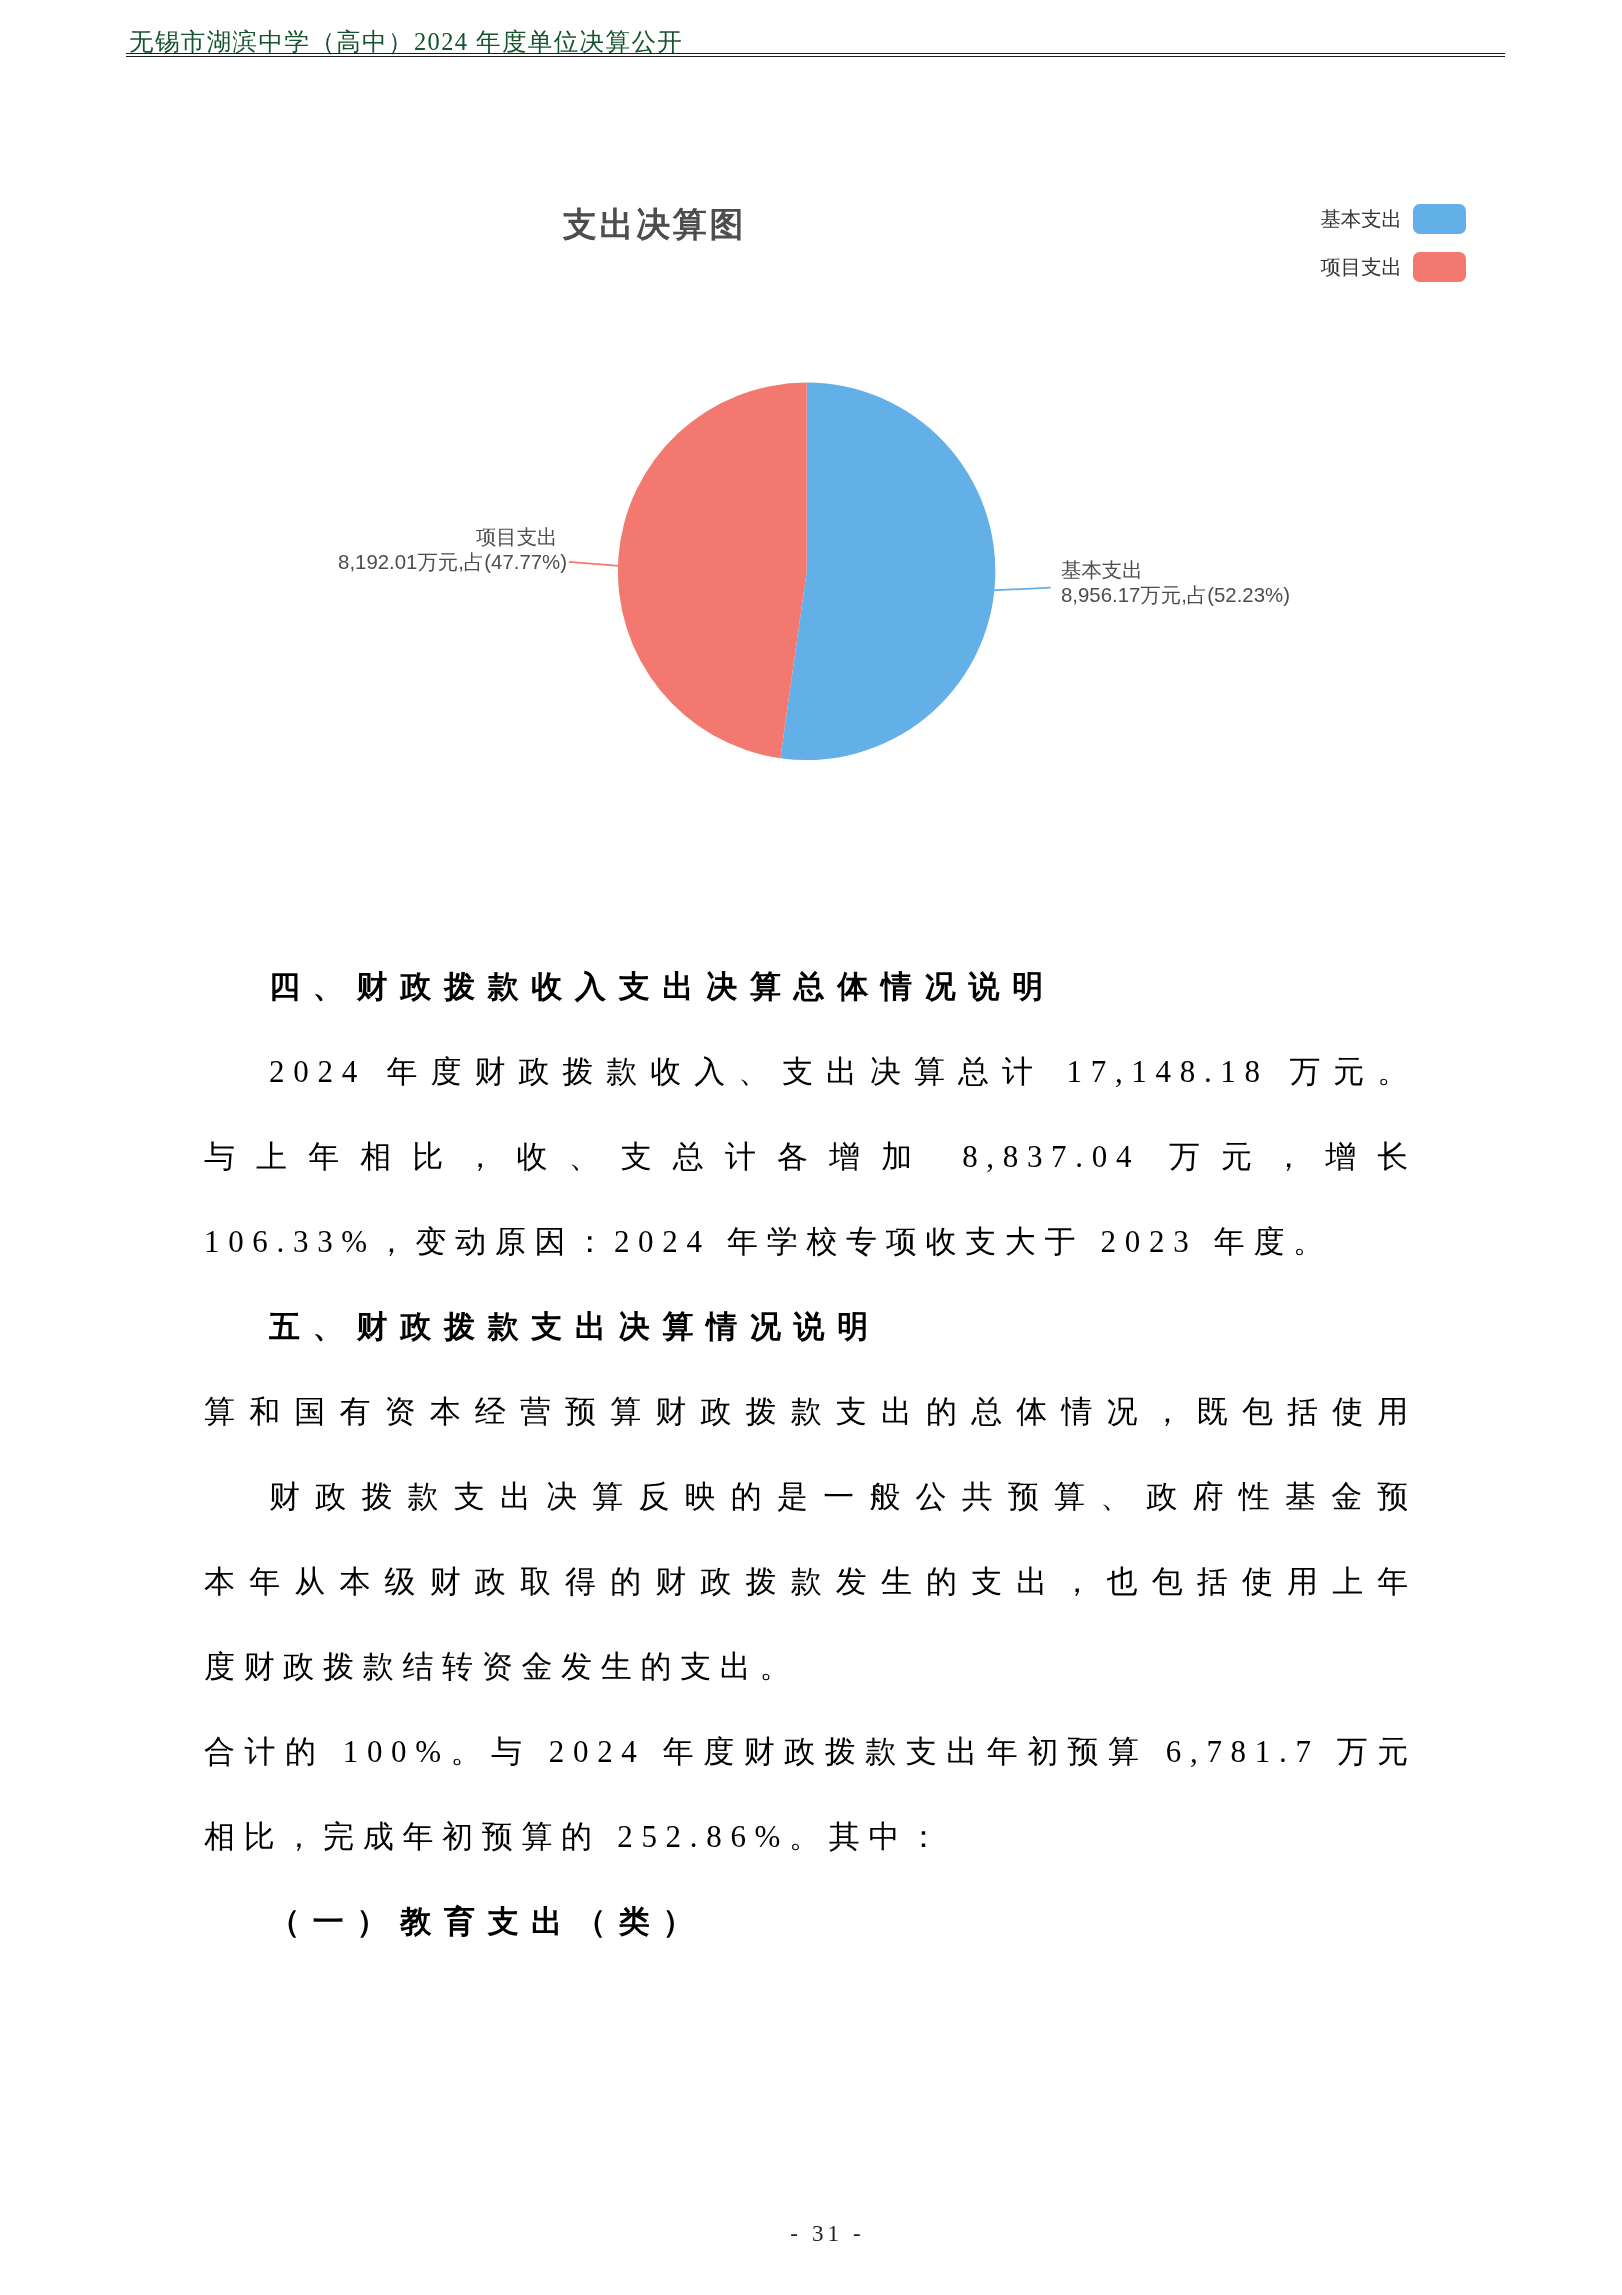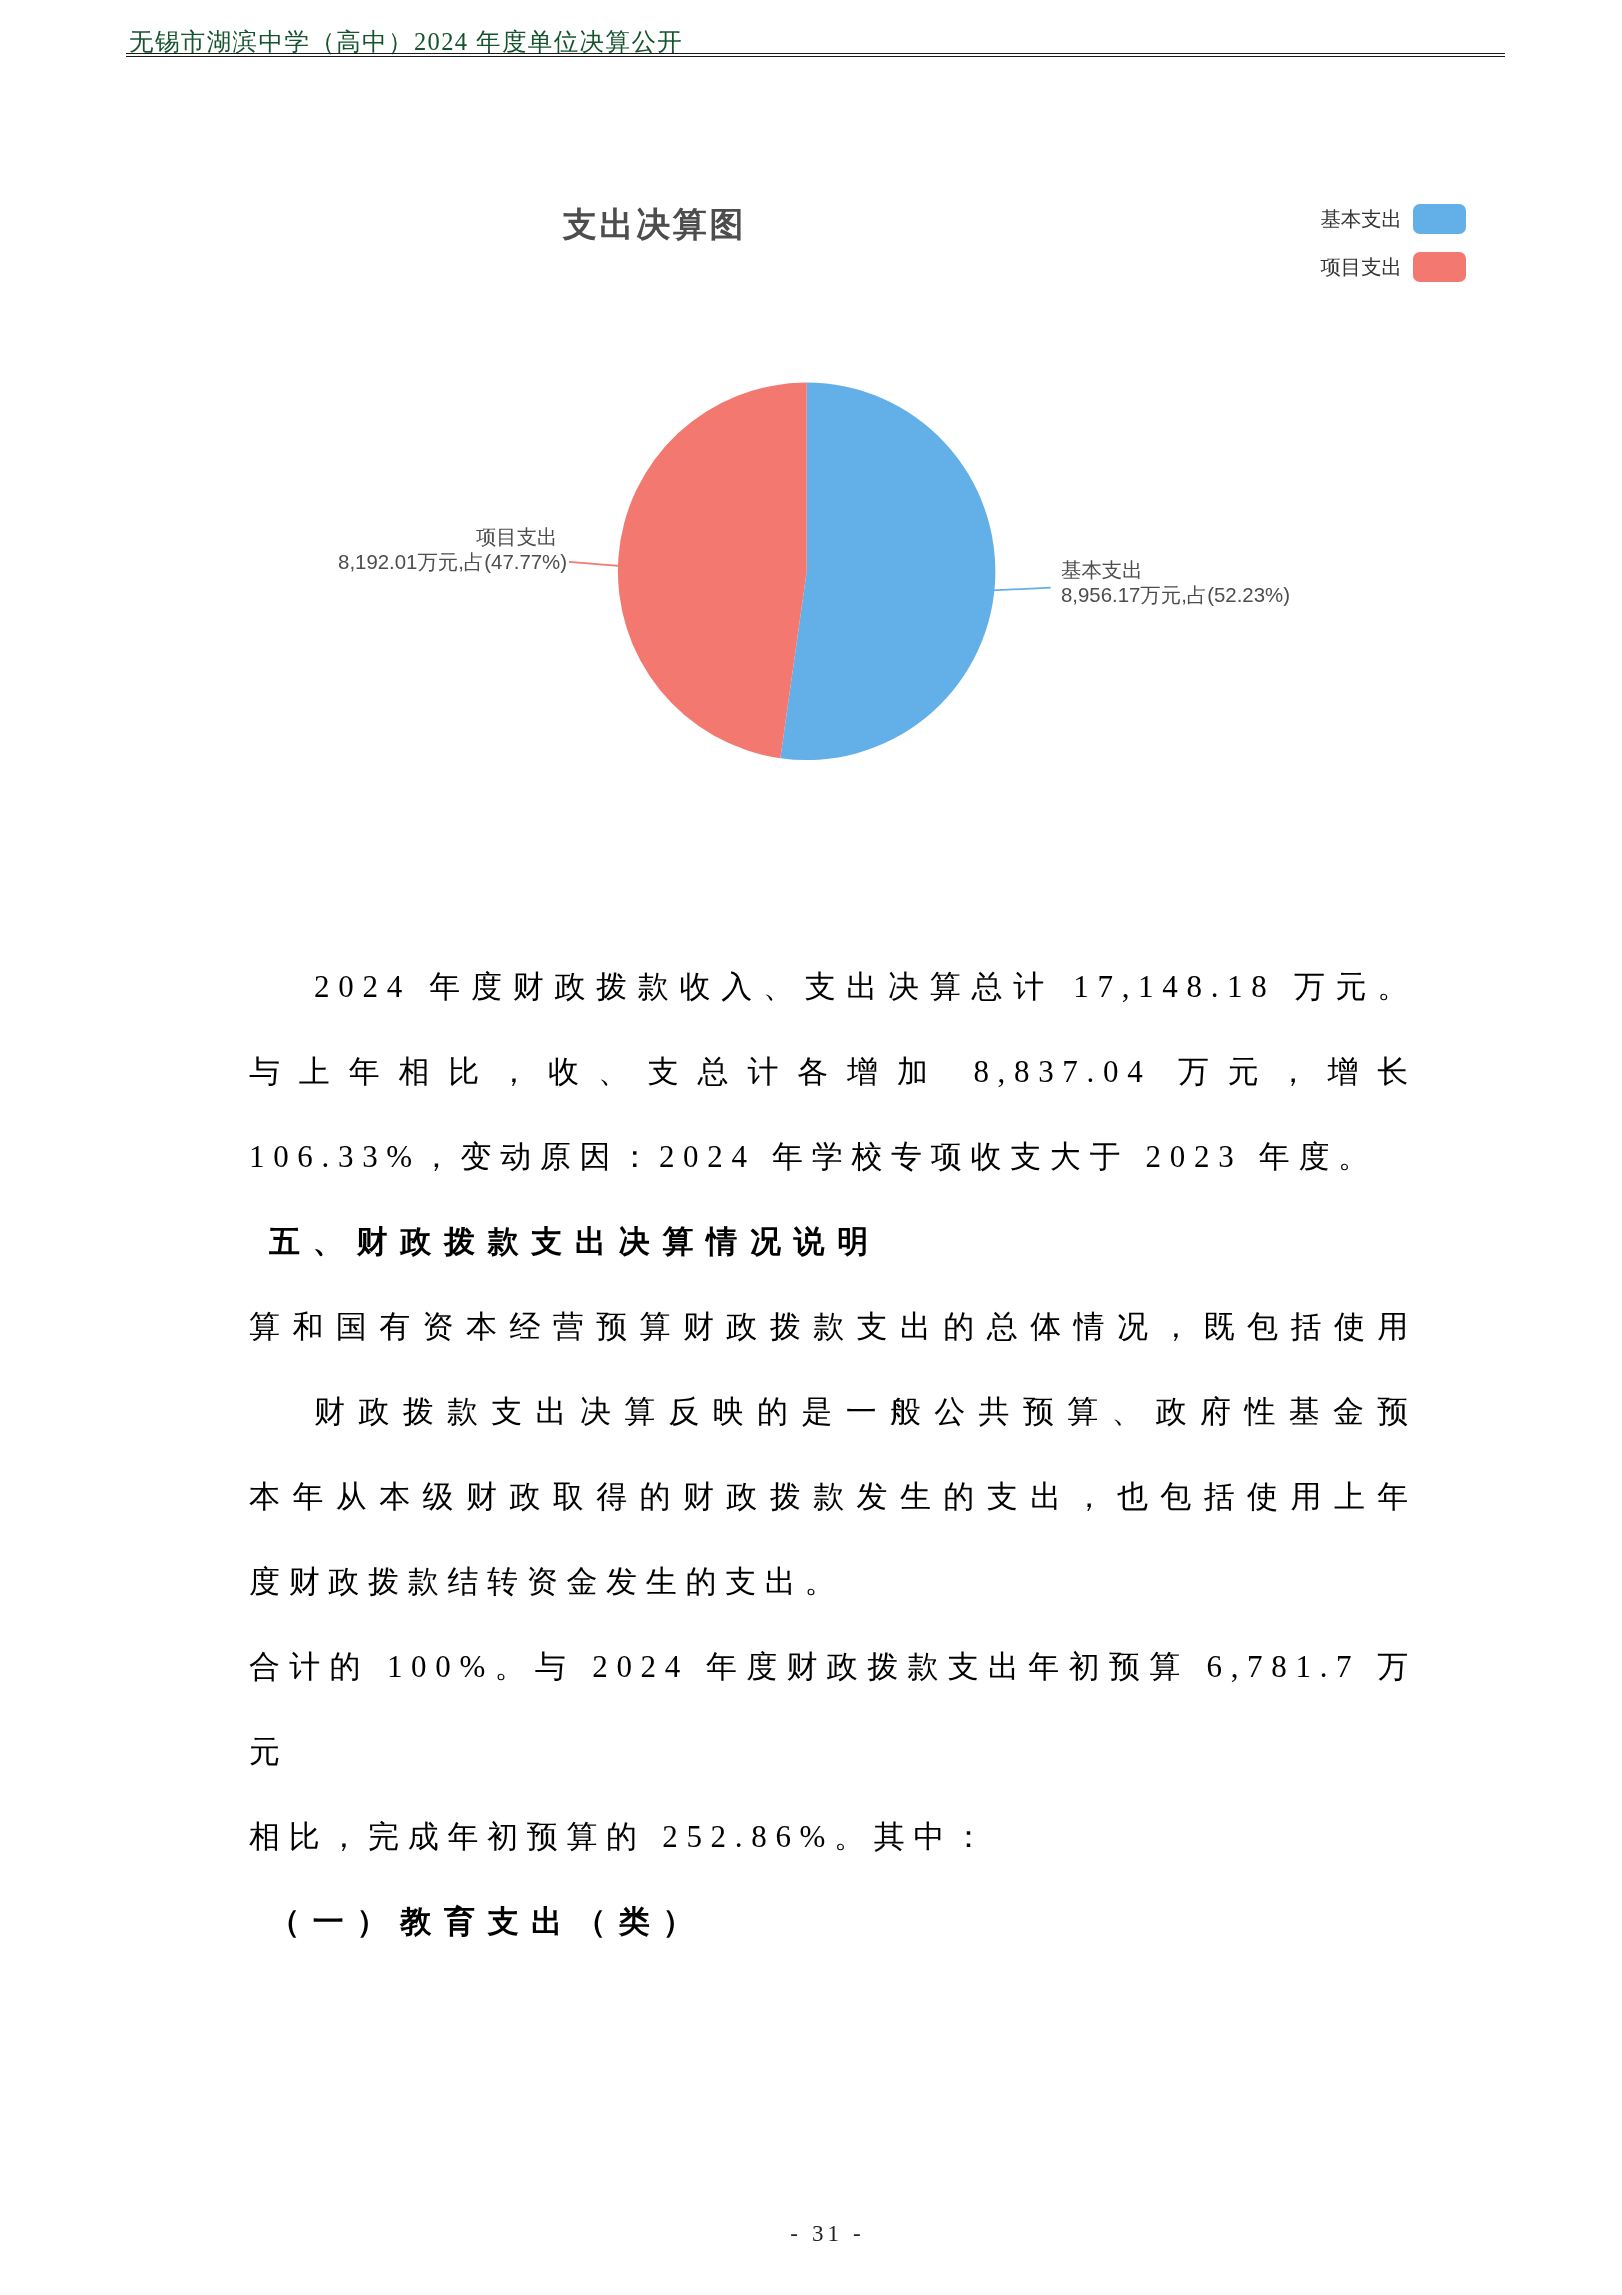--- a/index.html
+++ b/index.html
@@ -51,21 +51,21 @@
   .pie-label.right { left:1061px; top:558px; text-align:left; }
   
   .body-text {
     position:absolute; left:204px; top:944px; width:1213px;
   }
   .ln { line-height:85px; font-size:31px; letter-spacing:0.28em; }
   .hd {
     font-family:"Liberation Sans", sans-serif;
     font-weight:700; letter-spacing:0.41em;
   }
-  .bd { font-family:"Liberation Serif", serif;margin-left:45px; }
+  .bd { font-family:"Liberation Serif", serif; }
   .ind { text-indent:2.1em; }
   .jl  { text-align:justify; text-align-last:justify; text-justify:inter-ideograph; }
   
   .page-number {
     position:absolute; left:16px; top:2221px; width:1623px;
     text-align:center; font-family:"Liberation Serif", serif;
     font-size:23px; color:#222; letter-spacing:4.1px;
   }
 </style>
 </head>
@@ -97,20 +97,21 @@
 <div class="pie-label left">
   <div class="l1">项目支出</div>
   <div class="l2">8,192.01万元,占(47.77%)</div>
 </div>
 <div class="pie-label right">
   <div class="l1">基本支出</div>
   <div class="l2">8,956.17万元,占(52.23%)</div>
 </div>
 
 <div class="body-text">
+    <div class="ln hd ind">四、财政拨款收入支出决算总体情况说明</div>
     <div class="ln bd ind jl">2024 年度财政拨款收入、支出决算总计 17,148.18 万元。</div>
     <div class="ln bd jl">与上年相比，收、支总计各增加 8,837.04 万元，增长</div>
     <div class="ln bd">106.33%，变动原因：2024 年学校专项收支大于 2023 年度。</div>
     <div class="ln hd ind">五、财政拨款支出决算情况说明</div>
     <div class="ln bd jl">算和国有资本经营预算财政拨款支出的总体情况，既包括使用</div>
     <div class="ln bd ind jl">财政拨款支出决算反映的是一般公共预算、政府性基金预</div>
     <div class="ln bd jl">本年从本级财政取得的财政拨款发生的支出，也包括使用上年</div>
     <div class="ln bd">度财政拨款结转资金发生的支出。</div>
     <div class="ln bd jl">合计的 100%。与 2024 年度财政拨款支出年初预算 6,781.7 万元</div>
     <div class="ln bd">相比，完成年初预算的 252.86%。其中：</div>

